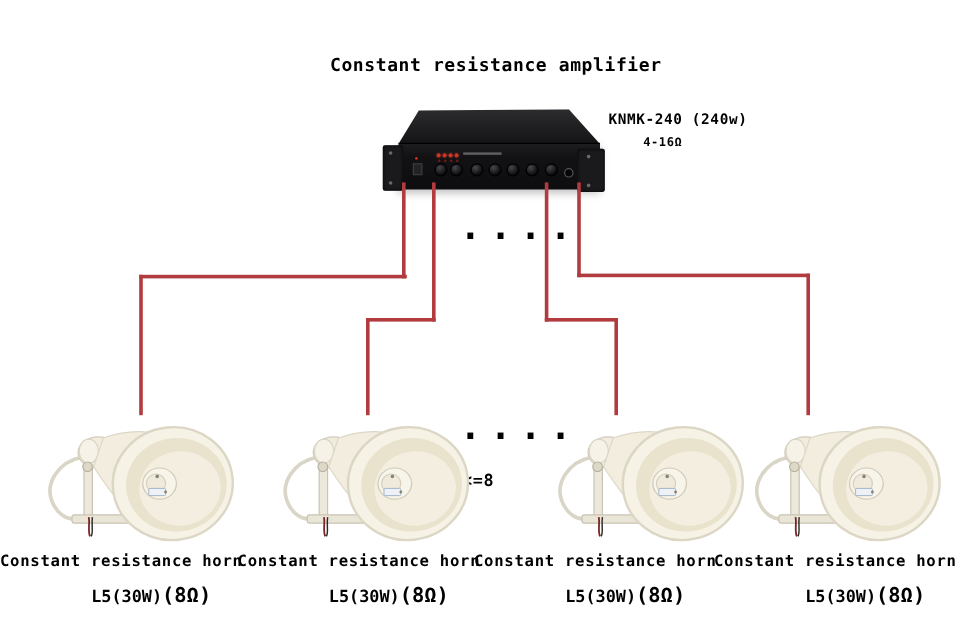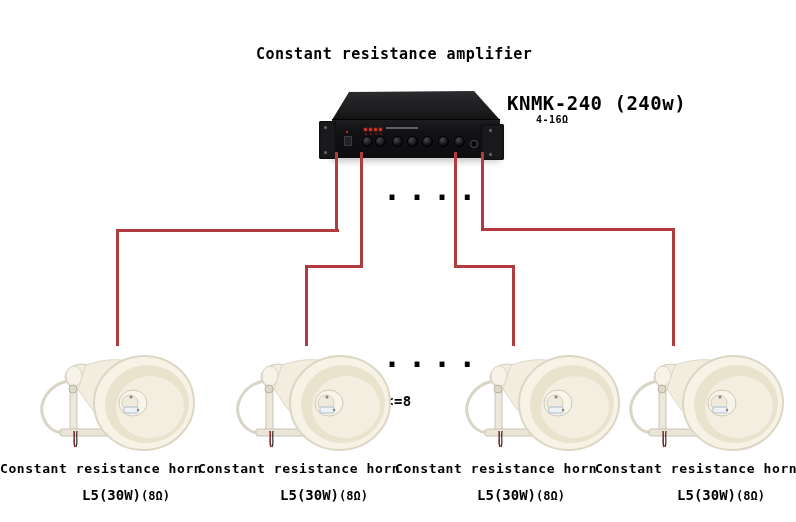--- a/index.html
+++ b/index.html
@@ -4,21 +4,21 @@
 <style>
   html,body{margin:0;padding:0;background:#fff;}
   #canvas{
     position:relative;width:796px;height:522px;background:#ffffff;overflow:hidden;
     font-family:"DejaVu Sans Mono",monospace;color:#000;
   }
   .abs{position:absolute;}
   .btxt{font-weight:bold;letter-spacing:0.5px;white-space:nowrap;}
 
   
-  #title{left:256px;top:45px;font-size:15px;}
+  #title{left:275px;top:45px;font-size:15px;}
 
   
   #amp{left:310px;top:85px;width:196px;height:78px;}
   .amp-top{position:absolute;left:0;top:0;width:196px;height:36px;
     clip-path:polygon(39px 7px,164px 6px,190px 35px,22px 35px);
     background:linear-gradient(180deg,#323236 0%,#232326 45%,#141416 100%);}
   .amp-front{position:absolute;left:22px;top:34px;width:168px;height:38px;
     background:linear-gradient(180deg,#1d1d20 0%,#121214 30%,#0d0d0f 100%);
     border-top:1px solid #000;box-shadow:0 3px 7px rgba(0,0,0,0.25);}
   .amp-ear{position:absolute;width:17px;background:#1a1a1c;border-radius:2px;
@@ -30,21 +30,21 @@
     background:radial-gradient(circle at 35% 30%,#47474c,#0c0c0e 70%);border:1px solid #000;}
   .amp-led{position:absolute;width:3px;height:3px;border-radius:50%;background:#e03020;box-shadow:0 0 2px #ff5040;}
   .amp-led.dim{background:#7a1a12;box-shadow:none;width:2px;height:2px;}
   .amp-power{position:absolute;left:34px;top:51px;width:6px;height:8px;background:#232327;border:1px solid #3a3a3f;}
   .amp-pled{position:absolute;left:36px;top:46px;width:2px;height:2px;border-radius:50%;background:#ff3522;}
   .amp-print{position:absolute;left:76px;top:42px;width:32px;height:2px;background:#8a8a8e;opacity:0.65;}
   .amp-jack{position:absolute;left:160px;top:55px;width:6px;height:6px;border-radius:50%;
     background:#050506;border:1px solid #55555a;}
 
   
-  #model{left:507px;top:92px;font-size:19px;text-align:right;}
+  #model{left:507px;top:92px;font-size:12px;text-align:right;}
   #imped{left:536px;top:114px;font-size:10px;}
 
   
   .w{position:absolute;background:#b23b3f;}
 
   
   #dist{left:159px;top:212px;font-size:14px;}
   .dots{position:absolute;font-weight:bold;font-size:30px;letter-spacing:7px;line-height:35px;}
   #dots-top{left:383px;top:172px;}
   #dots-bottom{left:383px;top:339px;}
@@ -55,21 +55,21 @@
   #spk1{left:30px;top:351px;}
   #spk2{left:226px;top:351px;}
   #spk3{left:455px;top:351px;}
   #spk4{left:619px;top:351px;}
 
   
   .spk-label{position:absolute;top:461px;width:200px;text-align:center;}
   .spk-label .l1{font-size:13px;font-weight:bold;letter-spacing:0.6px;white-space:nowrap;}
   .spk-label .l2{margin-top:11px;font-size:14px;font-weight:bold;white-space:nowrap;
     transform:translateX(26px);}
-  .spk-label .l2 .ohm{font-size:12px;}
+  .spk-label .l2 .ohm{font-size:17px;}
   #lab1{left:0px;} #lab2{left:198px;} #lab3{left:395px;} #lab4{left:595px;}
 </style>
 </head>
 <body>
 
 <div id="canvas">
 
   <div id="title" class="abs btxt">Constant resistance amplifier</div>
 
   <div id="amp" class="abs">

